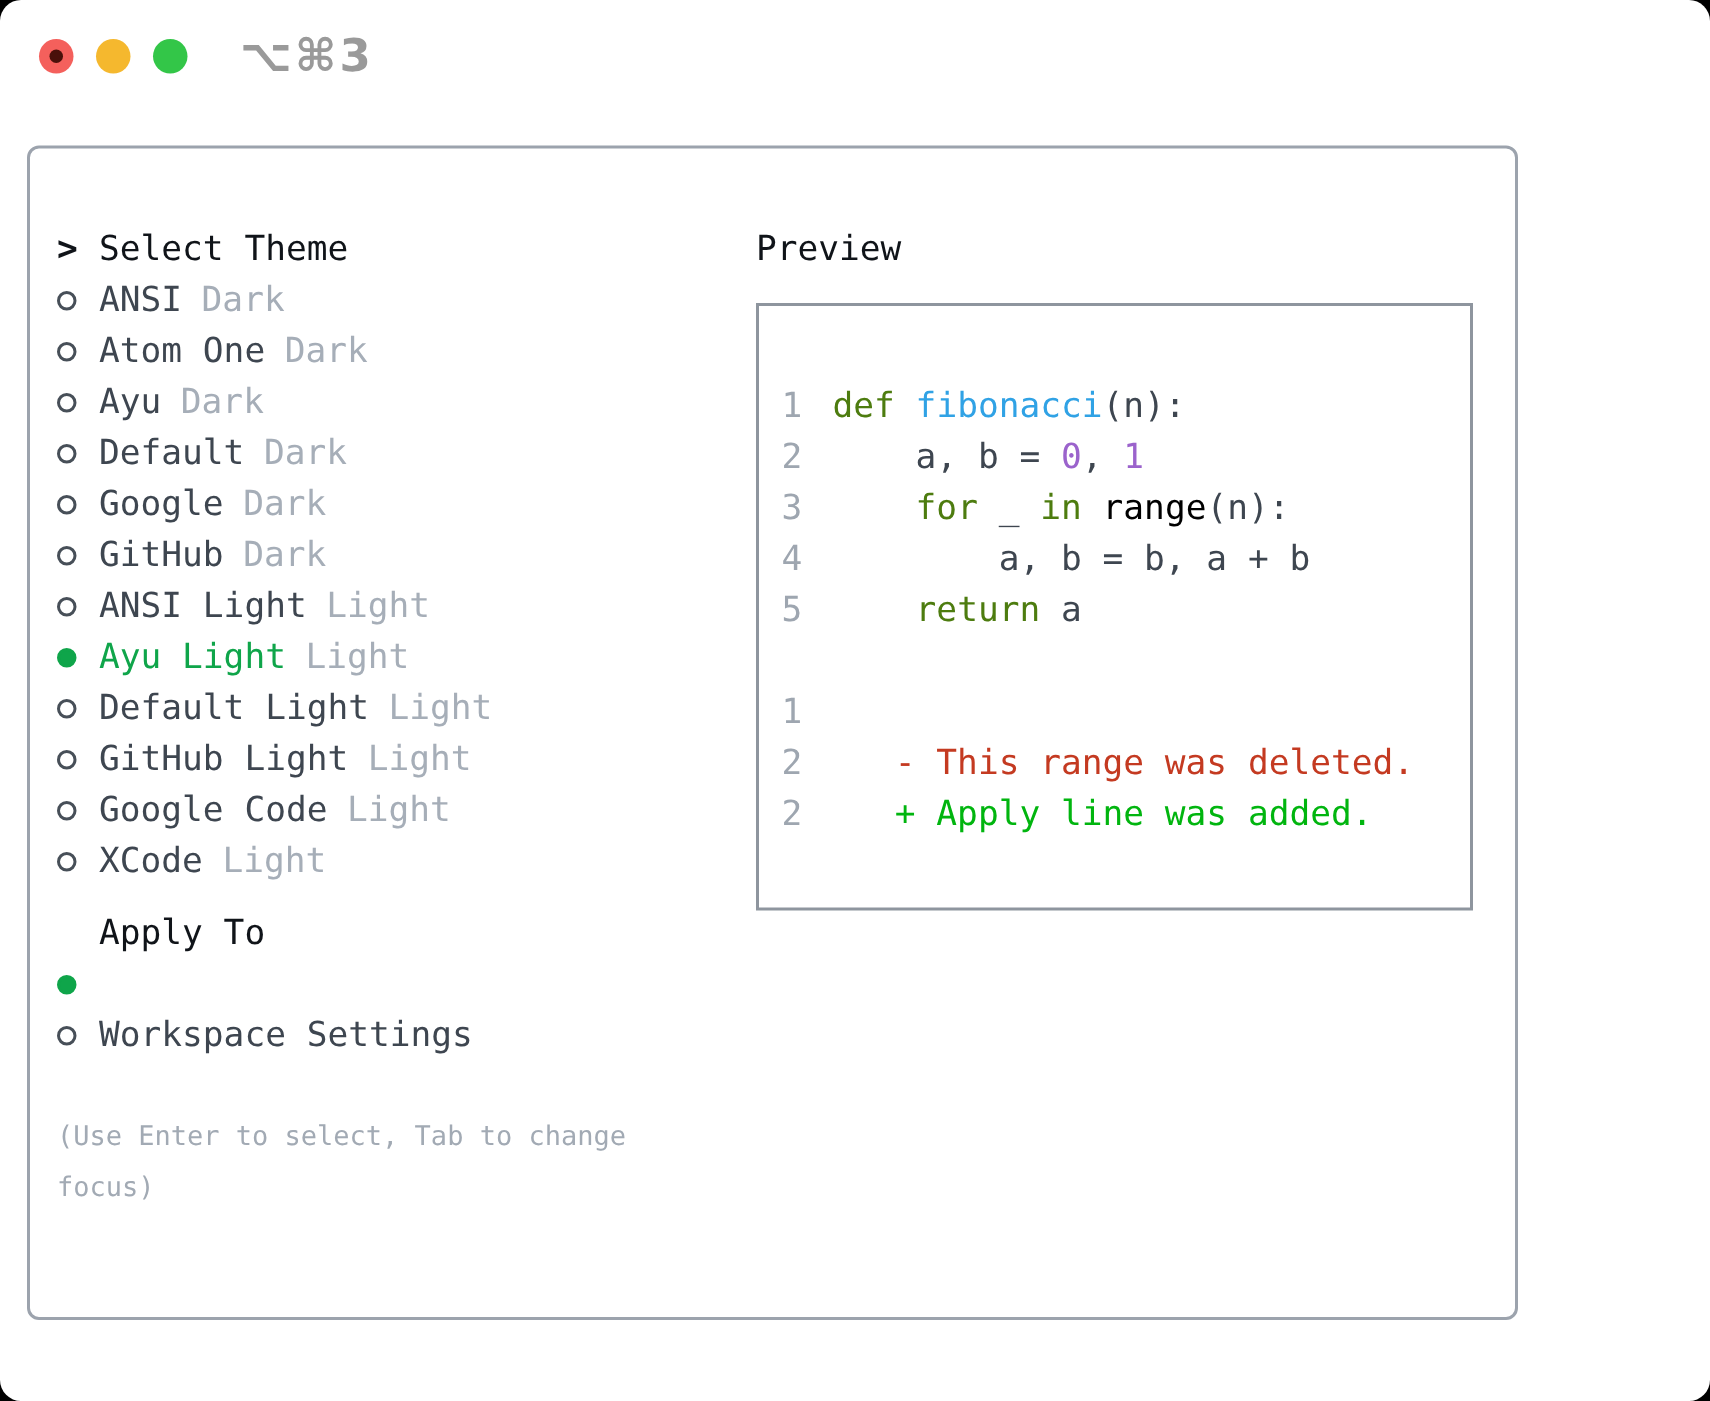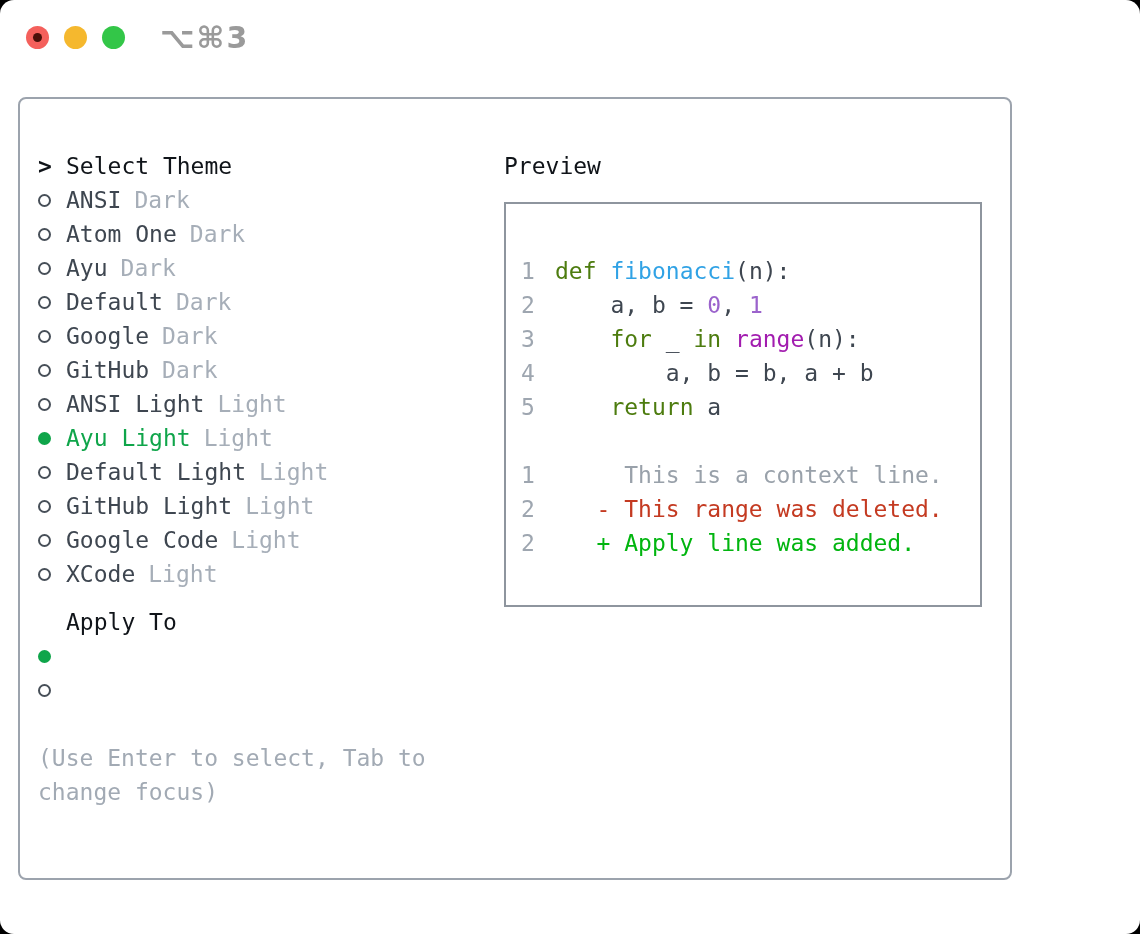--- a/index.html
+++ b/index.html
@@ -32,36 +32,36 @@
   .marker{width:28px;display:flex;align-items:center;flex:none;}
   .prompt{color:#101419;font-weight:700;}
   .h{font-weight:400;color:#101419;}
   .bullet{width:13px;height:13px;border-radius:50%;border:2px solid #474f58;box-sizing:border-box;}
   .bullet.sel{background:#0fa54a;border-color:#0fa54a;}
   .name{color:#3e4650;}
   .name.sel{color:#0fa54a;}
   .variant{color:#a6aeb8;margin-left:13px;}
   .left-col{position:absolute;left:18px;top:50px;}
   .apply-header{margin-top:14px;}
-  .hint{margin-top:34px;width:435px;font-size:23px;line-height:34px;color:#a2aab4;}
+  .hint{margin-top:34px;width:435px;font-size:18px;line-height:34px;color:#a2aab4;}
   
   .right-col{position:absolute;left:484px;top:50px;}
   .preview-box{
     margin-top:19px;width:478px;height:405px;box-sizing:border-box;
     border:2px solid #8e959e;background:#fff;
     padding:50px 0 0 15px;overflow:hidden;
   }
   .cline{display:flex;height:34px;align-items:center;font-size:23px;white-space:pre;}
   .ln{width:34px;flex:none;color:#9ea6b0;}
   .ctext{color:#3e4650;white-space:pre;}
   .spacer{height:34px;}
   .tok-k{color:#4d7c0f;}   
   .tok-f{color:#30a2e5;}   
   .tok-n{color:#9b63cc;}   
-  .tok-b{color:#a21caf;}   
+  .tok-b{color:#000000;}   
   .d-context{color:#99a1aa;}
   .d-deleted{color:#c43a21;}
   .d-added{color:#01b50f;}
 </style>
 </head>
 <body>
 
 <div class="window">
 
   <div class="titlebar">
@@ -98,39 +98,39 @@
           <div class="row"><span class="marker"><span class="bullet"></span></span><span class="name">XCode</span><span class="variant">Light</span></div>
         </div>
 
       <div class="row apply-header">
         <span class="marker"></span>
         <span class="h">Apply To</span>
       </div>
 
       <div id="apply-list">
           <div class="row"><span class="marker"><span class="bullet sel"></span></span></div>
-          <div class="row"><span class="marker"><span class="bullet"></span></span></div>
+          <div class="row"><span class="marker"><span class="bullet"></span></span><span class="name">Workspace Settings</span></div>
         </div>
 
       <div class="hint">(Use Enter to select, Tab to change focus)</div>
     </div>
 
     <div class="right-col">
       <div class="row">
         <span class="h">Preview</span>
       </div>
       <div class="preview-box">
         <div id="code-area">
             <div class="cline"><span class="ln">1</span><span class="ctext"><span class="tok-k">def</span><span> </span><span class="tok-f">fibonacci</span><span>(n):</span></span></div>
             <div class="cline"><span class="ln">2</span><span class="ctext"><span>    a, b = </span><span class="tok-n">0</span><span>, </span><span class="tok-n">1</span></span></div>
             <div class="cline"><span class="ln">3</span><span class="ctext"><span>    </span><span class="tok-k">for</span><span> _ </span><span class="tok-k">in</span><span> </span><span class="tok-b">range</span><span>(n):</span></span></div>
             <div class="cline"><span class="ln">4</span><span class="ctext"><span>        a, b = b, a + b</span></span></div>
             <div class="cline"><span class="ln">5</span><span class="ctext"><span>    </span><span class="tok-k">return</span><span> a</span></span></div>
             <div class="spacer"></div>
-            <div class="cline"><span class="ln">1</span><span class="ctext d-context">     This is a context line.</span></div>
+            <div class="cline"><span class="ln">1</span></div>
             <div class="cline"><span class="ln">2</span><span class="ctext d-deleted">   - This range was deleted.</span></div>
             <div class="cline"><span class="ln">2</span><span class="ctext d-added">   + Apply line was added.</span></div>
           </div>
       </div>
     </div>
 
   </div>
 </div>
 
 </body></html>

